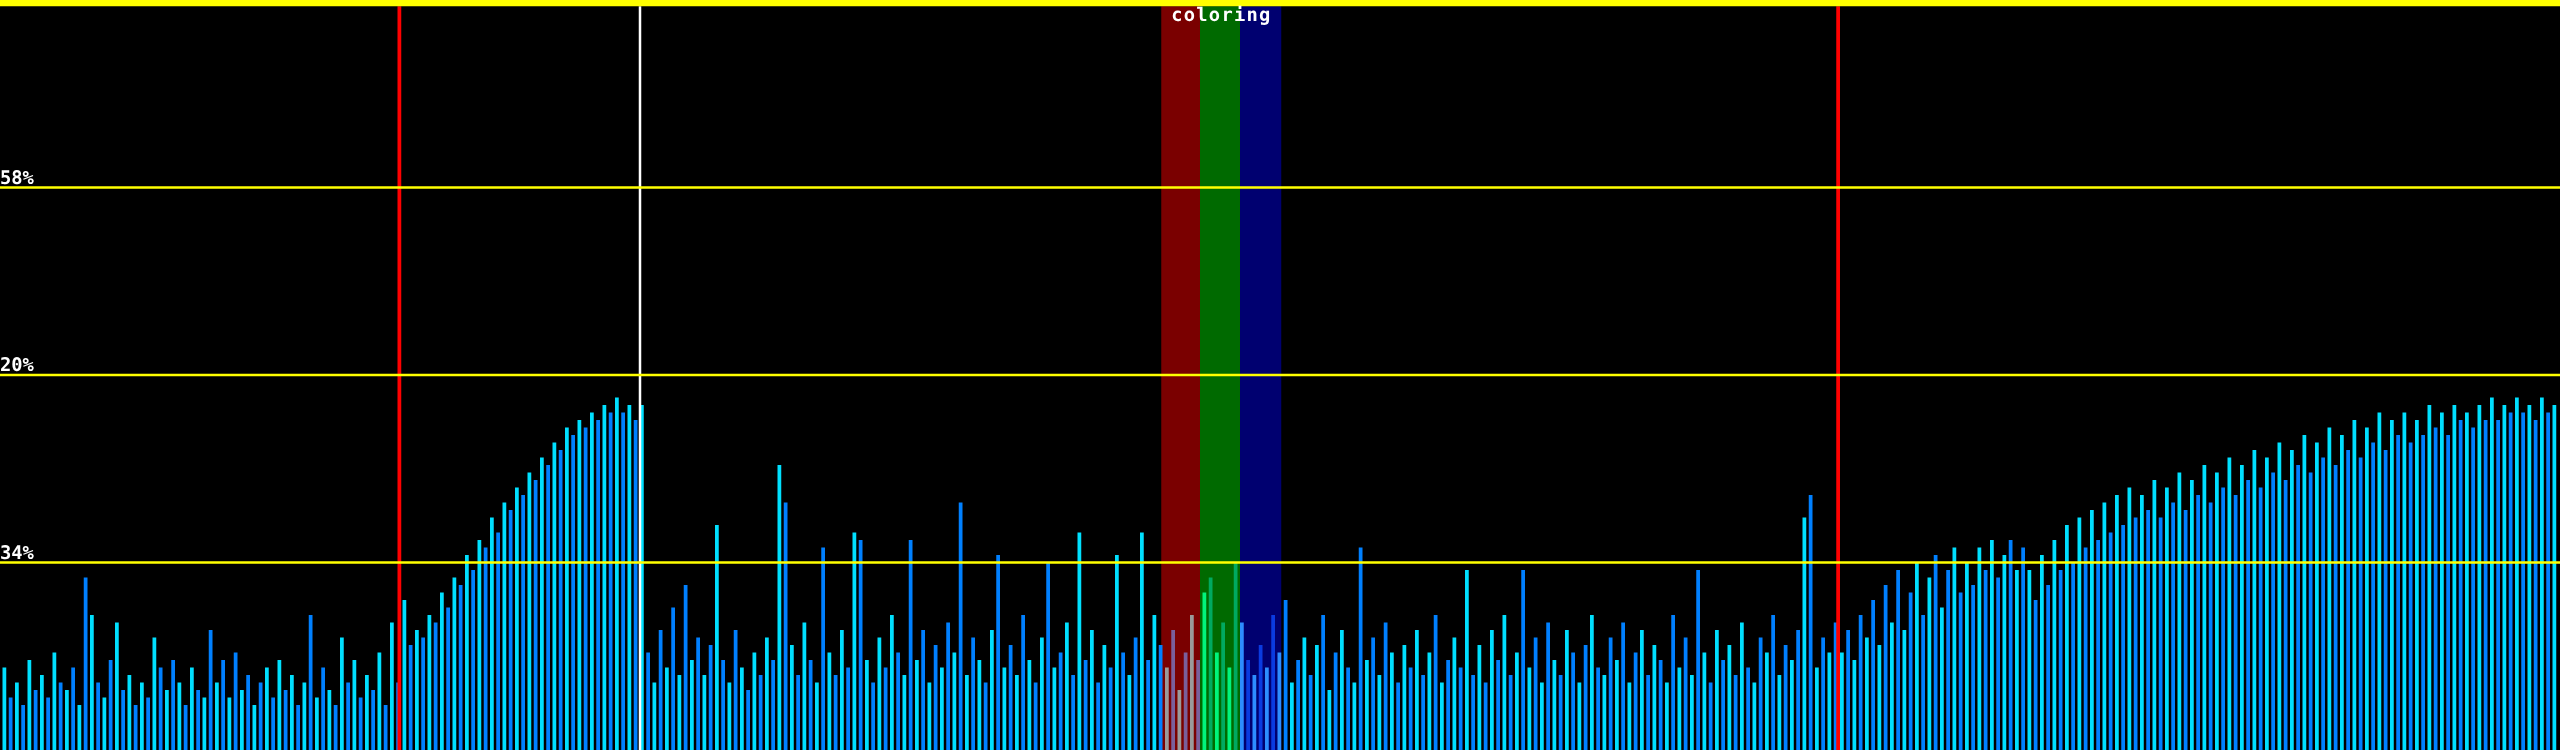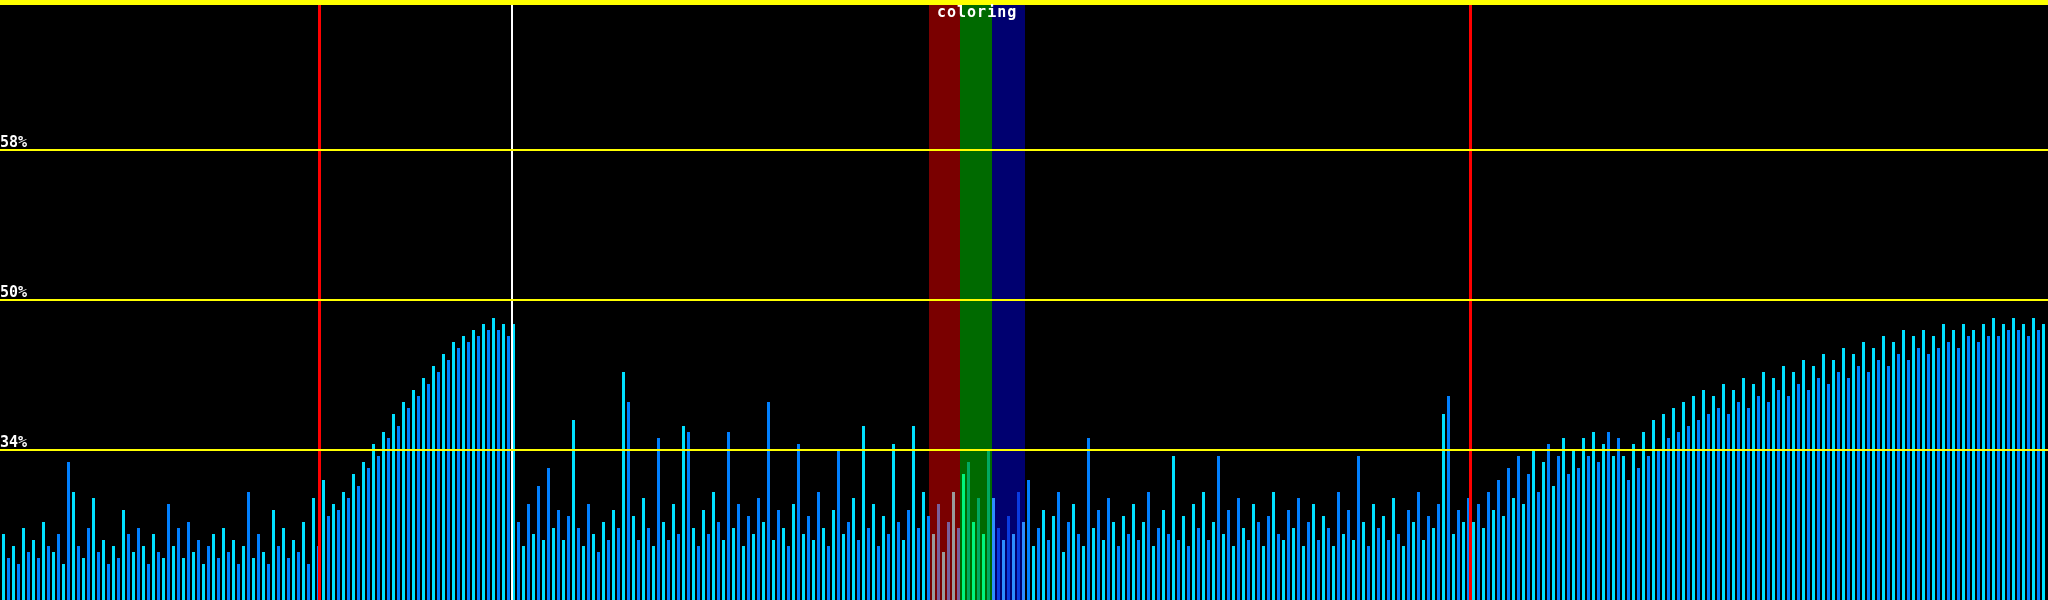--- a/index.html
+++ b/index.html
@@ -443,16 +443,16 @@
     <div class="bar" style="left: 2027px; width: 3px; height: 264px; background: rgb(0, 128, 255);"></div>
     <div class="bar" style="left: 2032px; width: 3px; height: 282px; background: rgb(0, 224, 255);"></div>
     <div class="bar" style="left: 2037px; width: 3px; height: 270px; background: rgb(0, 128, 255);"></div>
     <div class="bar" style="left: 2042px; width: 3px; height: 276px; background: rgb(0, 224, 255);"></div>
     <div class="vline" style="left: 318px; width: 3px; background: rgb(255, 0, 0);"></div>
     <div class="vline" style="left: 511px; width: 2px; background: rgb(255, 255, 255);"></div>
     <div class="vline" style="left: 1469px; width: 3px; background: rgb(255, 0, 0);"></div>
     <div class="gridline" style="top: 149px; background: rgb(255, 255, 0);"></div>
     <span class="grid-label" style="top: 136px; color: rgb(255, 255, 255);">58%</span>
     <div class="gridline" style="top: 299px; background: rgb(255, 255, 0);"></div>
-    <span class="grid-label" style="top: 286px; color: rgb(255, 255, 255);">50%</span>
+    <span class="grid-label" style="top: 286px; color: rgb(255, 255, 255);">20%</span>
     <div class="gridline" style="top: 449px; background: rgb(255, 255, 0);"></div>
     <span class="grid-label" style="top: 436px; color: rgb(255, 255, 255);">34%</span>
   </div>
 
 </body></html>

